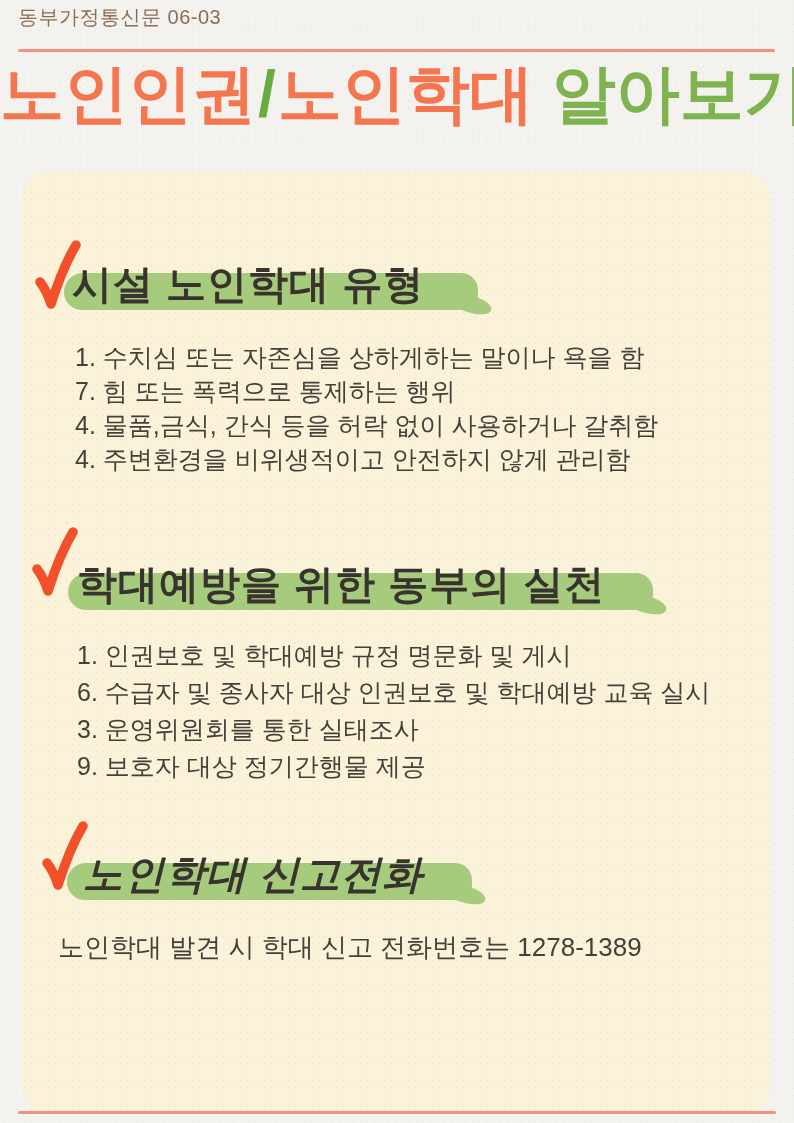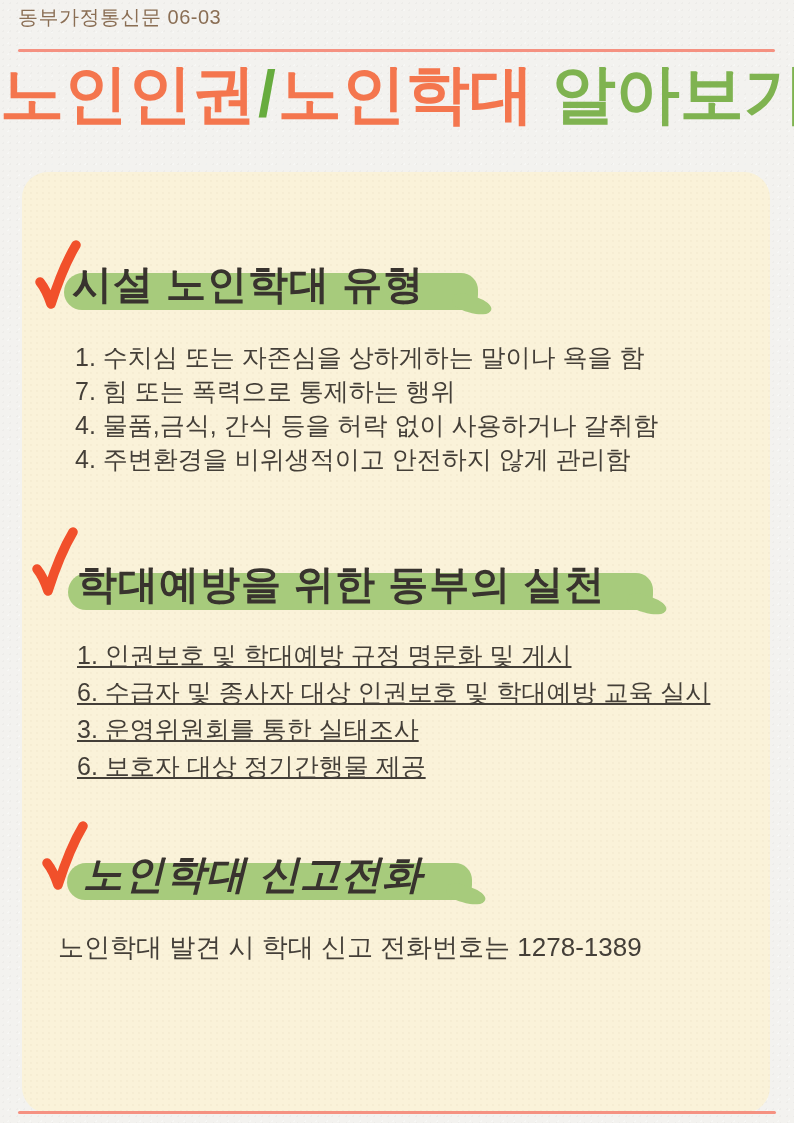--- a/index.html
+++ b/index.html
@@ -99,21 +99,21 @@
   .s3 .check { left: -43px; top: -32px; height: 86px; }
   .s3 .hl    { left: -16px; width: 405px; }
   .list { position: absolute; }
   .list .list-item {
     font-size: 25px;
     color: #443f38;
     letter-spacing: 0px;
     white-space: nowrap;
   }
   .list-1 .list-item { line-height: 34px; }
-  .list-2 .list-item { line-height: 37px; text-decoration: underline; }
+  .list-2 .list-item { line-height: 37px; }
   .phone-note {
     position: absolute;
     left: 36px; top: 758px;
     font-size: 26px;
     line-height: 34px;
     color: #443f38;
     white-space: nowrap;
   }
 </style>
 </head>
@@ -146,21 +146,21 @@
       <svg class="check" viewBox="0 0 48 76">
         <path d="M7 42 C11 47 15 55 18 64 C25 42 34 20 43 5" fill="none" stroke="#f1502b" stroke-width="9.5" stroke-linecap="round" stroke-linejoin="round"></path>
       </svg>
       <span class="hl"></span>
       <h2>학대예방을 위한 동부의 실천</h2>
     </div>
     <div class="list list-2" style="left:55px; top:465px;">
       <div class="list-item">1. 인권보호 및 학대예방 규정 명문화 및 게시</div>
       <div class="list-item">6. 수급자 및 종사자 대상 인권보호 및 학대예방 교육 실시</div>
       <div class="list-item">3. 운영위원회를 통한 실태조사</div>
-      <div class="list-item">6. 보호자 대상 정기간행물 제공</div>
+      <div class="list-item">9. 보호자 대상 정기간행물 제공</div>
     </div>
 
     <div class="sec-heading s3" style="left:61px; top:676px;font-style:italic;">
       <svg class="check" viewBox="0 0 48 76">
         <path d="M7 42 C11 47 15 55 18 64 C25 42 34 20 43 5" fill="none" stroke="#f1502b" stroke-width="9.5" stroke-linecap="round" stroke-linejoin="round"></path>
       </svg>
       <span class="hl"></span>
       <h2>노인학대 신고전화</h2>
     </div>
     <div class="phone-note">노인학대 발견 시 학대 신고 전화번호는 1278-1389</div>

